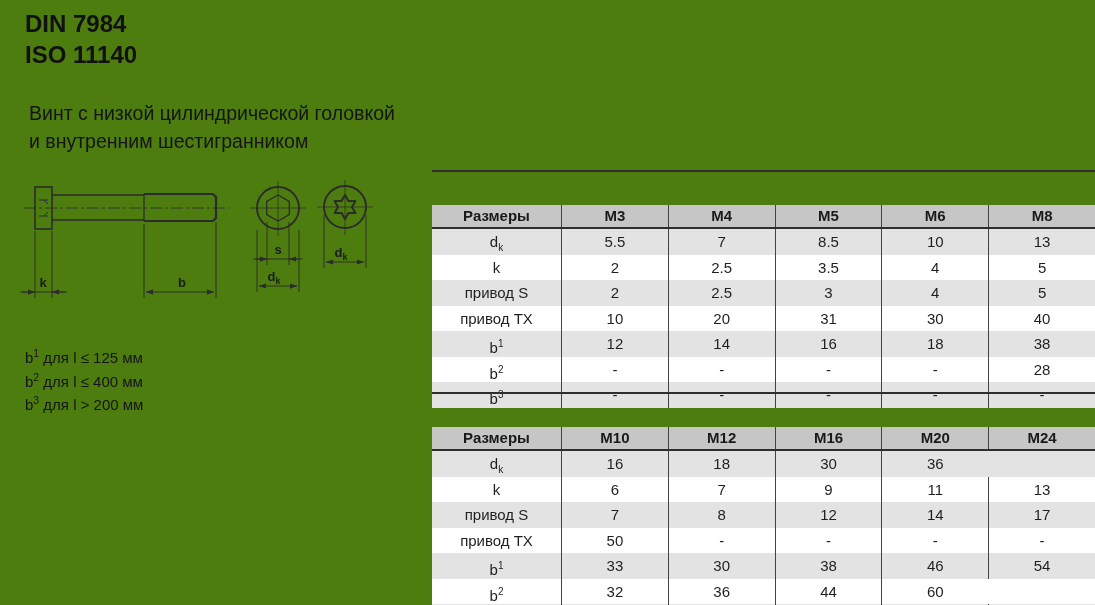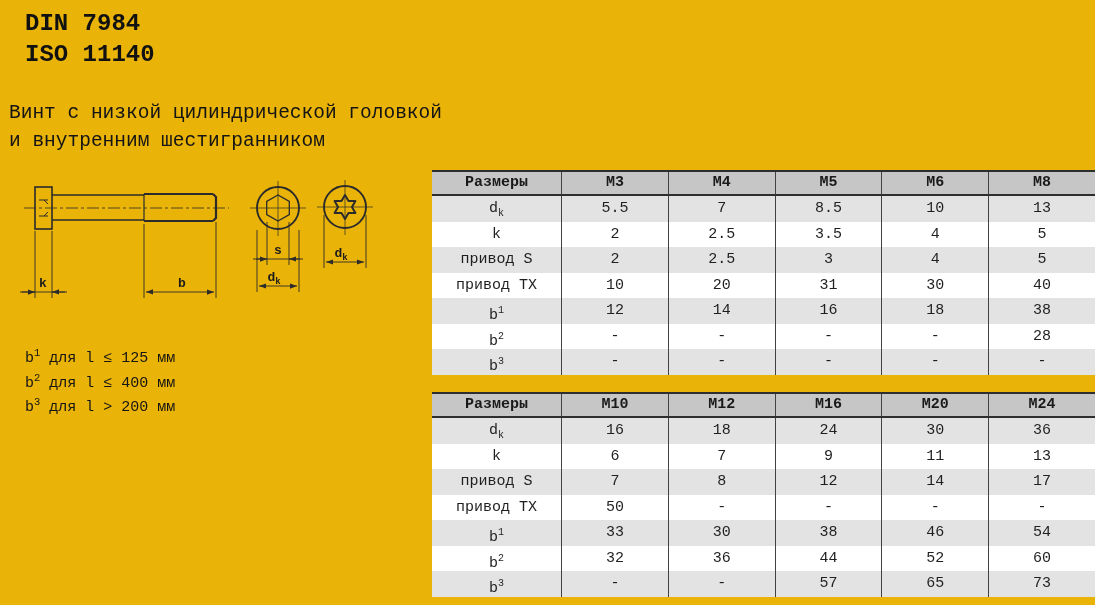--- a/index.html
+++ b/index.html
@@ -1,45 +1,45 @@
 <!DOCTYPE html>
 <html style="--header-bg: #c6c6c6; --row-alt: #e3e3e3; --border-dark: #2e2e2e; --grid-line: #424242; --text: #1f1f1f;"><head>
 <meta charset="utf-8">
 <style>
   html,body { margin:0; padding:0; background:#ffffff; }
   .page {
     position:relative; width:1095px; height:605px; overflow:hidden;
-    background:#eab308; color:var(--text,#1f1f1f);
-    font-family:Liberation Mono, monospace;
+    background:#4d7c0f; color:var(--text,#1f1f1f);
+    font-family:Liberation Sans, sans-serif;
   }
   .standards {
     position:absolute; left:25px; top:8px;
     font-size:24px; font-weight:bold; line-height:31px; color:#111;
   }
   .subtitle {
-    position:absolute; left:9px; top:99px;
+    position:absolute; left:29px; top:99px;
     font-size:19.5px; line-height:28px; color:#151515;
   }
   .drawing { position:absolute; left:10px; top:175px; }
   .footnotes {
     position:absolute; left:25px; top:344px;
     font-size:15px; line-height:19.5px; color:#151515;
   }
   .footnotes sup { font-size:10.5px; }
   .dim-table {
     position:absolute; left:432px; width:663px;
     border-top:2px solid var(--border-dark,#2e2e2e);
   }
   .t1 { top:170px; }
   .t2 { top:392px; }
   .tr { display:grid; grid-template-columns:129px repeat(5,1fr); }
   .thead {
     background:var(--header-bg,#c6c6c6);
     border-bottom:2.5px solid var(--border-dark,#2e2e2e);
-    height:22px; line-height:22px; font-weight:bold;
+    height:22px; line-height:22px; font-weight:bold;margin-top:33px;
   }
   .thead .td { font-size:15px; color:#1a1a1a; }
   .trow { height:25.5px; line-height:25.5px; background:#fff; }
   .trow.alt { background:var(--row-alt,#e3e3e3); }
   .td { text-align:center; font-size:15px; overflow:hidden; white-space:nowrap; }
   .tr > .td + .td { border-left:1px solid var(--grid-line,#424242); }
   .td sub { font-size:10px; }
   .td sup { font-size:10px; }
 </style>
 </head>
@@ -221,21 +221,20 @@
         <div class="td val">M10</div>
         <div class="td val">M12</div>
         <div class="td val">M16</div>
         <div class="td val">M20</div>
         <div class="td val">M24</div>
       </div>
       <div class="tr trow alt">
         <div class="td lab">d<sub>k</sub></div>
         <div class="td val">16</div>
         <div class="td val">18</div>
-        <div class="td val">24</div>
         <div class="td val">30</div>
         <div class="td val">36</div>
       </div>
       <div class="tr trow">
         <div class="td lab">k</div>
         <div class="td val">6</div>
         <div class="td val">7</div>
         <div class="td val">9</div>
         <div class="td val">11</div>
         <div class="td val">13</div>
@@ -262,21 +261,20 @@
         <div class="td val">30</div>
         <div class="td val">38</div>
         <div class="td val">46</div>
         <div class="td val">54</div>
       </div>
       <div class="tr trow">
         <div class="td lab">b<sup>2</sup></div>
         <div class="td val">32</div>
         <div class="td val">36</div>
         <div class="td val">44</div>
-        <div class="td val">52</div>
         <div class="td val">60</div>
       </div>
       <div class="tr trow alt">
         <div class="td lab">b<sup>3</sup></div>
         <div class="td val">-</div>
         <div class="td val">-</div>
         <div class="td val">57</div>
         <div class="td val">65</div>
         <div class="td val">73</div>
       </div>

